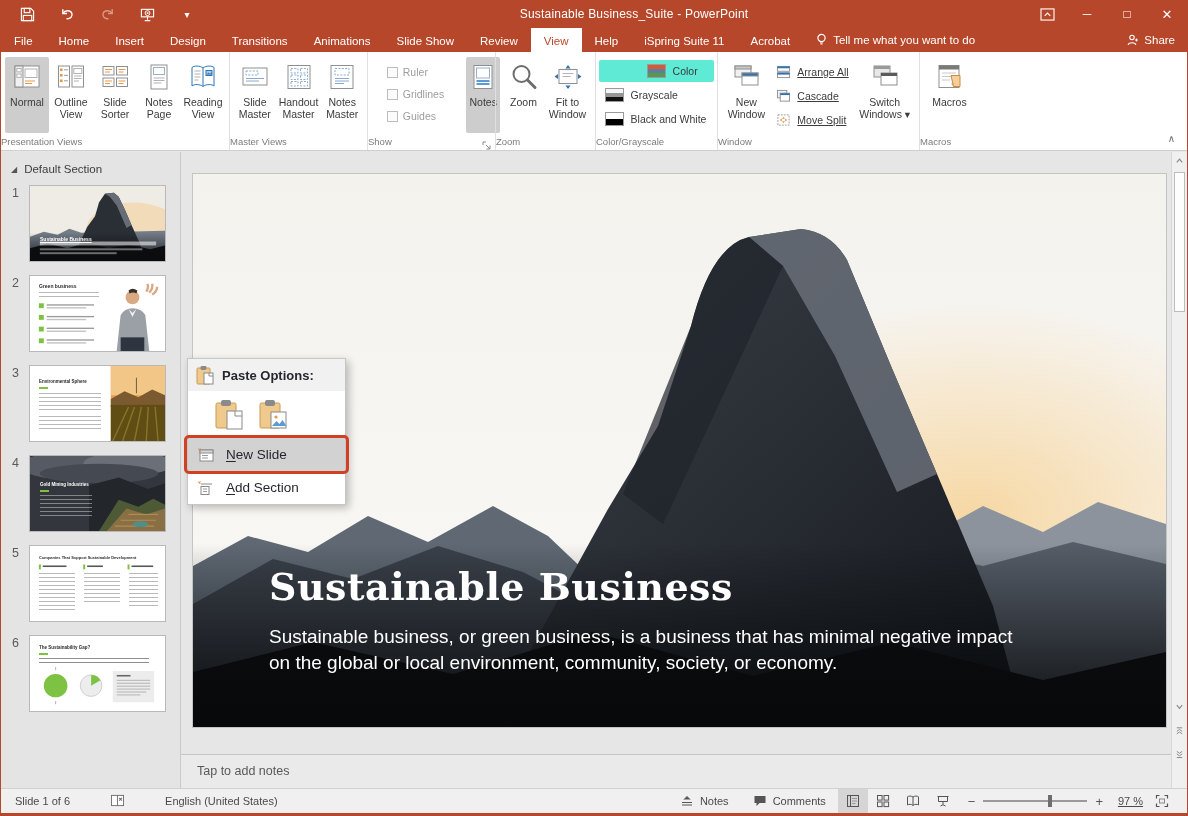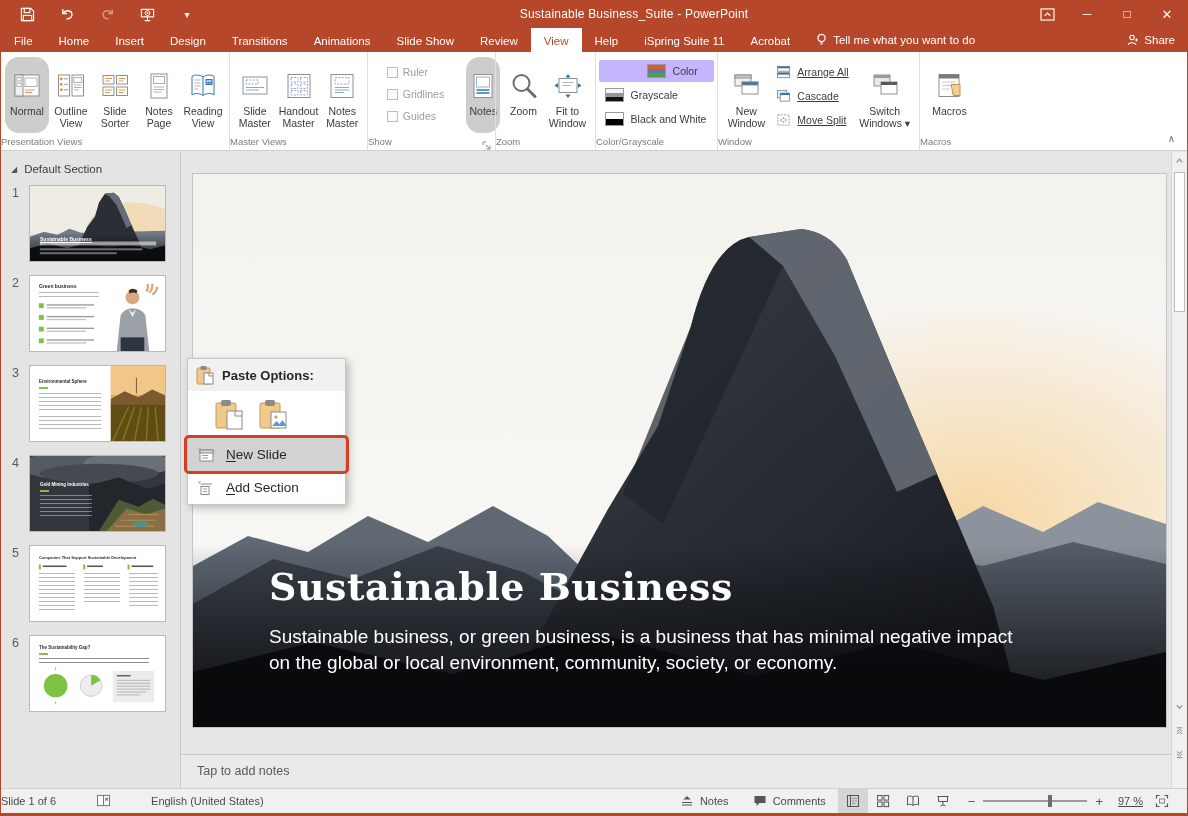--- a/index.html
+++ b/index.html
@@ -26,31 +26,31 @@
   .tellme { display:flex; align-items:center; gap:6px; padding:0 13px; white-space:nowrap; }
   .tellme svg { width:11px; height:14px; }
   .share-btn { position:absolute; right:12px; top:0; height:24px; display:flex; align-items:center; gap:5px; font-size:11.5px; }
   .share-btn svg { width:12px; height:12px; }
 
   
   .ribbon { height:99px; background:#fff; border-bottom:1px solid #cfcfcf; display:flex; position:relative; }
   .rgroup { position:relative; padding:5px 3px 16px; display:flex; align-items:flex-start; justify-content:center; }
   .rgroup + .rgroup { border-left:1px solid #e0e0e0; }
   .rgroup-label { position:absolute; bottom:3px; left:0; width:100%; text-align:left; font-size:9.5px; color:#7b7b7b; white-space:nowrap; }
-  .bigbtn { width:44px; min-height:76px; padding:13px 1px 2px; display:flex; flex-direction:column; align-items:center;
-            font-size:10.5px; line-height:12px; color:#3b3b3b; text-align:center; border-radius:14px; }
+  .bigbtn { width:44px; min-height:76px; padding:4px 1px 2px; display:flex; flex-direction:column; align-items:center;
+            font-size:10.5px; line-height:12px; color:#3b3b3b; text-align:center; border-radius:2px; }
   .bigbtn .ricon { width:32px; height:32px; margin-bottom:3px; flex:none; }
   .ricon svg { width:32px; height:32px; }
   .bigbtn.selected { background:#cdcdcd; }
   .chkcol { display:flex; flex-direction:column; justify-content:flex-start; padding:4px 6px 0 8px; }
   .chk { display:flex; align-items:center; gap:5px; font-size:10.5px; color:#9d9d9d; margin:5px 16px; white-space:nowrap; }
   .chkbox { width:11px; height:11px; border:1px solid #bdbdbd; background:#fbfbfb; flex:none; }
   .medcol { display:flex; flex-direction:column; padding:2px 4px 0; }
   .medbtn { display:flex; align-items:center; gap:7px; font-size:10.5px; color:#3b3b3b; padding:4px 8px 4px 6px; margin:1px 0; border-radius:2px; white-space:nowrap; }
-  .medbtn.selected { background:#c4b5fd;padding-left:48px; }
+  .medbtn.selected { background:#5eead4;padding-left:48px; }
   .chip { width:19px; height:14px; flex:none; border:1px solid #9a9a9a; display:flex; flex-direction:column; }
   .chip i { flex:1; display:block; }
   .smallcol { display:flex; flex-direction:column; padding:3px 4px 0; }
   .smallbtn { display:flex; align-items:center; gap:6px; font-size:10.5px; color:#3b3b3b; padding:3px 4px; margin:2px 0; white-space:nowrap;text-decoration:underline; }
   .smallbtn svg { width:15px; height:14px; flex:none; }
   .launcher { position:absolute; right:3px; bottom:3px; width:10px; height:10px; }
   .launcher svg { width:10px; height:10px; }
   .ribbon-collapse { position:absolute; right:12px; bottom:6px; font-size:10px; color:#6e6e6e; }
 
   
@@ -90,21 +90,21 @@
   .ctx-paste svg { width:30px; height:32px; }
   .ctx-item { display:flex; align-items:center; gap:12px; padding:6px 8px; position:relative; height:33px; }
   .ctx-item svg { width:18px; height:18px; flex:none; }
   .ctx-item.hl { background:#d2d2d2; }
   .ctx-item u { text-underline-offset:2px; }
   .annotation { position:absolute; left:-4px; right:-4px; top:-3px; bottom:-3px; border:3px solid #d04024; border-radius:5px; pointer-events:none; }
 
   
   .statusbar { position:absolute; left:0; right:0; bottom:0; height:28px; background:#f0f0f0; border-top:1px solid #d0d0d0;
                border-bottom:3px solid #b7472a; display:flex; align-items:center; font-size:11px; color:#4a4a4a; }
-  .sb-left { display:flex; align-items:center; gap:40px; }
+  .sb-left { display:flex; align-items:center; gap:40px; padding-left:14px; }
   .sb-right { margin-left:auto; display:flex; align-items:center; gap:0; padding-right:10px; }
   .sb-item { display:flex; align-items:center; gap:6px; padding:0 12px; height:24px; }
   .sb-viewbtn { width:30px; height:24px; display:flex; align-items:center; justify-content:center; }
   .sb-viewbtn.selected { background:#d5d5d5; }
   .sb-viewbtn svg, .sb-item svg { width:14px; height:14px; }
   .zoomctl { display:flex; align-items:center; gap:8px; padding:0 10px; }
   .zoom-track { width:104px; height:2px; background:#9a9a9a; position:relative; }
   .zoom-handle { position:absolute; top:-5px; left:62%; width:4px; height:12px; background:#6e6e6e; }
   .zoom-pct { width:34px; text-align:right; padding-right:4px;text-decoration:underline; }
   .pm { font-size:13px; color:#555; }

